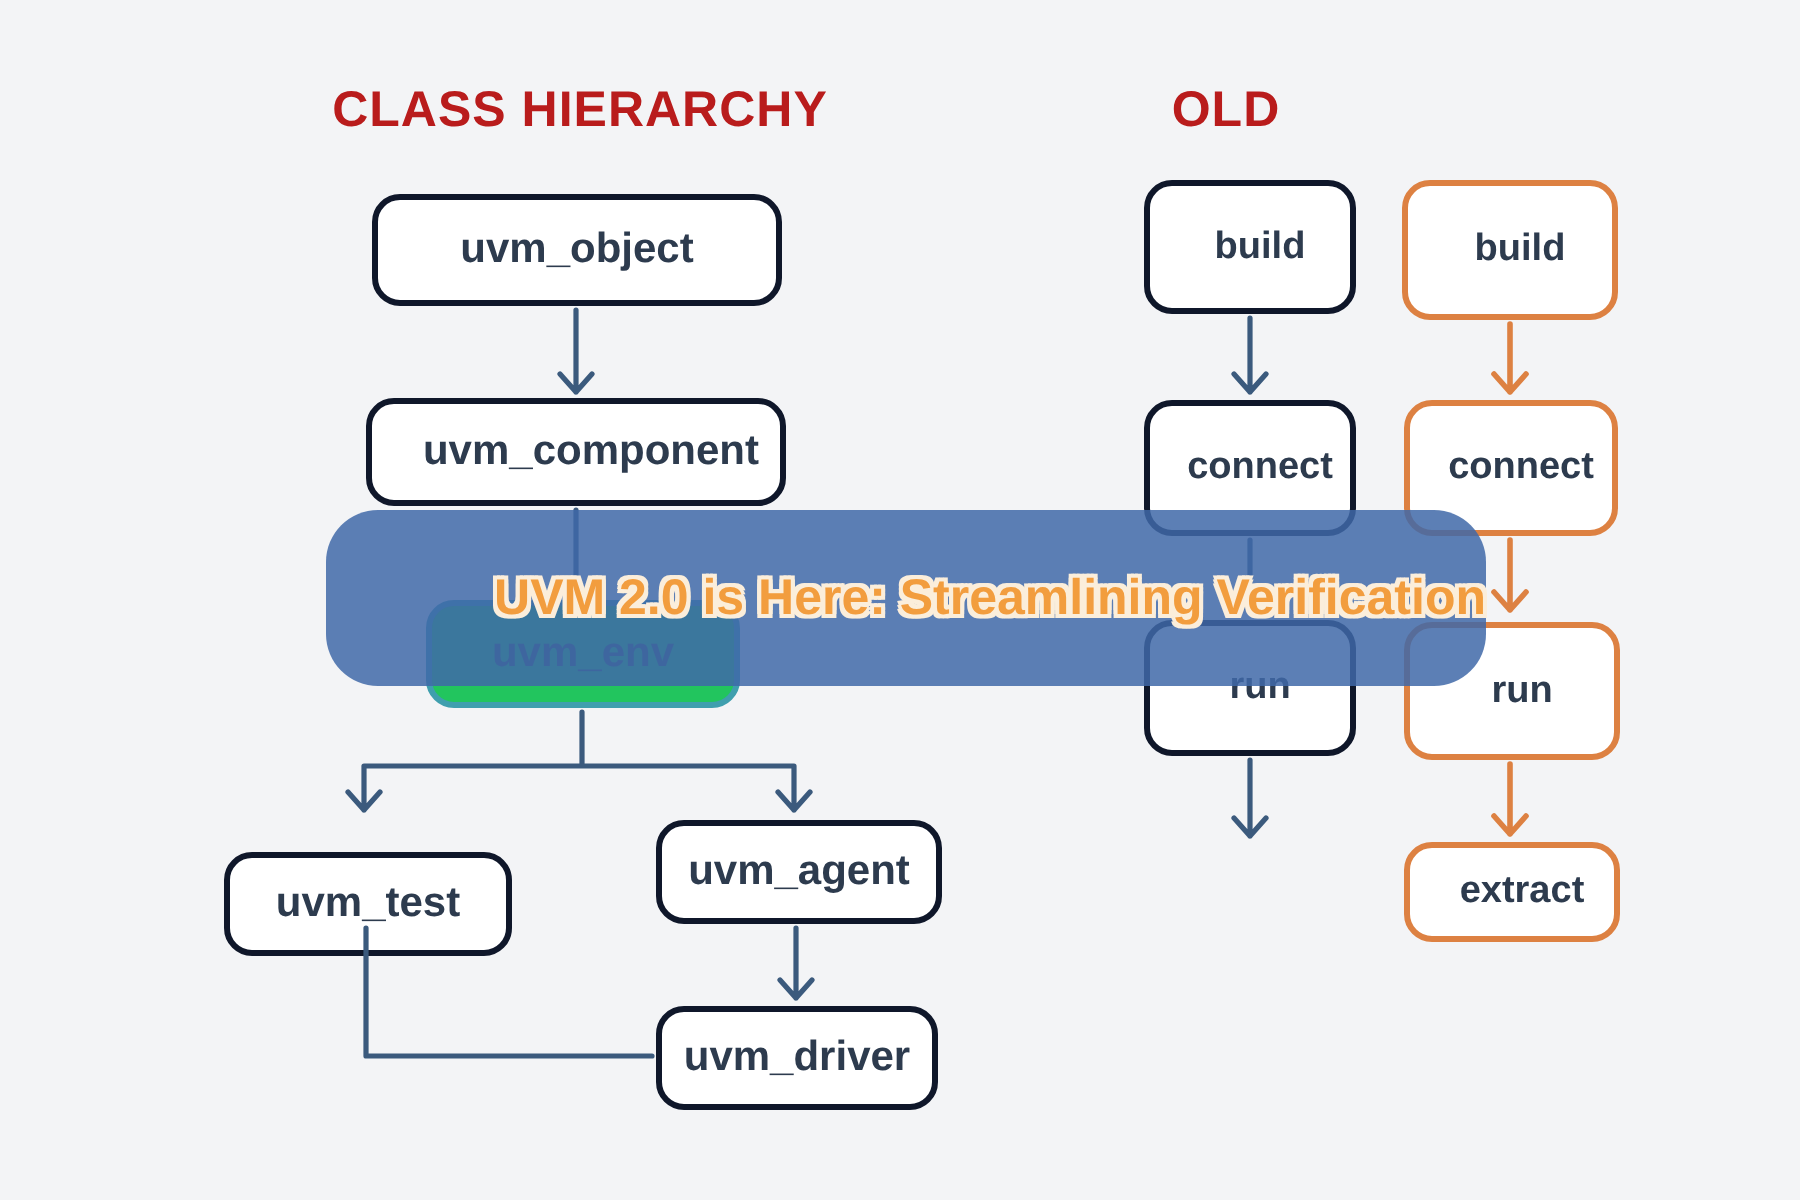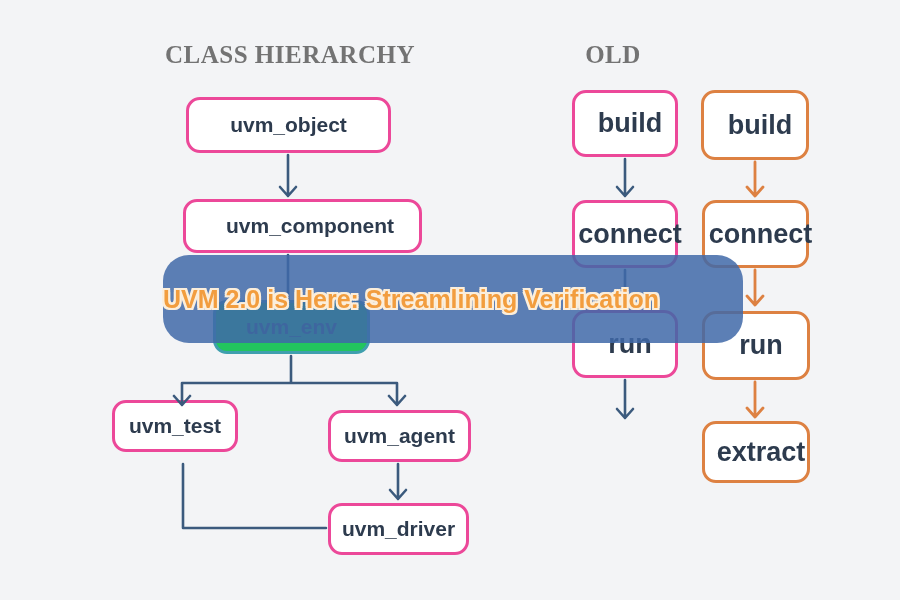--- a/index.html
+++ b/index.html
@@ -6,52 +6,51 @@
   .stage{
     position:relative;
     width:900px;height:600px;
     background:#f3f4f6;
     font-family:"Liberation Sans",sans-serif;
     overflow:hidden;
   }
   .hdr{
     position:absolute;
     font-size:25px;font-weight:bold;
-    color:#737373;letter-spacing:0.5px;
+    color:#b91c1c;letter-spacing:0.5px;
     text-align:center;
-    font-family:Liberation Serif, serif;
   }
   .node{
     position:absolute;
     display:flex;align-items:center;justify-content:center;
     background:#ffffff;
-    border:3px solid #ec4899;
+    border:3px solid #0f172a;
     border-radius:14px;
     font-size:21px;font-weight:600;color:#2d3b4e;
     box-sizing:border-box;
     z-index:2;
   }
-  .node.phase{font-size:27px;padding-left:10px;}
+  .node.phase{font-size:19px;padding-left:10px;}
   .node.orange{border-color:#dd8142;}
   .node.teal{
     background:#22c55e;
     border-color:#3f9fae;
     color:#39566f;
   }
   .connectors{
     position:absolute;left:0;top:0;z-index:3;
     pointer-events:none;
   }
   .banner{
     position:absolute;
     left:163px;top:255px;width:580px;height:88px;
     background:rgba(64,104,168,0.85);
     border-radius:26px;
     display:flex;flex-direction:column;
-    align-items:flex-start;justify-content:center;
+    align-items:flex-end;justify-content:center;
     z-index:10;
   }
   .banner-line{
     font-size:25px;font-weight:bold;
     color:#f29d3e;
     line-height:1.3;
     text-align:center;
     text-shadow:
       -2px -2px 0 #fbeedb, 2px -2px 0 #fbeedb,
       -2px  2px 0 #fbeedb, 2px  2px 0 #fbeedb,
@@ -79,32 +78,32 @@
       <path d="M625 380 V418 M617 409 L625 418 L633 409"></path>
     </g>
     <g stroke="#dd8142" stroke-width="2.8" fill="none" stroke-linecap="round" stroke-linejoin="round">
       <path d="M755 162 V196 M747 187 L755 196 L763 187"></path>
       <path d="M755 270 V305 M747 296 L755 305 L763 296"></path>
       <path d="M755 382 V417 M747 408 L755 417 L763 408"></path>
     </g>
   </svg>
 
   <div class="node" style="left:186px;top:97px;width:205px;height:56px;">uvm_object</div>
-  <div class="node" style="left:183px;top:199px;width:239px;height:54px;padding-left:15px;">uvm_component</div>
+  <div class="node" style="left:183px;top:199px;width:210px;height:54px;padding-left:15px;">uvm_component</div>
   <div class="node teal" style="left:213px;top:300px;width:157px;height:54px;">uvm_env</div>
-  <div class="node" style="left:112px;top:400px;width:126px;height:52px;">uvm_test</div>
+  <div class="node" style="left:112px;top:426px;width:144px;height:52px;">uvm_test</div>
   <div class="node" style="left:328px;top:410px;width:143px;height:52px;">uvm_agent</div>
   <div class="node" style="left:328px;top:503px;width:141px;height:52px;border-radius:14px;">uvm_driver</div>
 
   <div class="node phase" style="left:572px;top:90px;width:106px;height:67px;">build</div>
   <div class="node phase" style="left:572px;top:200px;width:106px;height:68px;">connect</div>
   <div class="node phase" style="left:572px;top:310px;width:106px;height:68px;">run</div>
 
   <div class="node phase orange" style="left:701px;top:90px;width:108px;height:70px;">build</div>
   <div class="node phase orange" style="left:702px;top:200px;width:107px;height:68px;">connect</div>
   <div class="node phase orange" style="left:702px;top:311px;width:108px;height:69px;">run</div>
-  <div class="node phase orange" style="left:702px;top:421px;width:108px;height:62px;">extract</div>
+  <div class="node phase orange" style="left:702px;top:421px;width:108px;height:50px;">extract</div>
 
   <div class="banner">
     <div class="banner-line">UVM 2.0 is Here: Streamlining Verification</div>
   </div>
 
 </div>
 
 </body></html>

